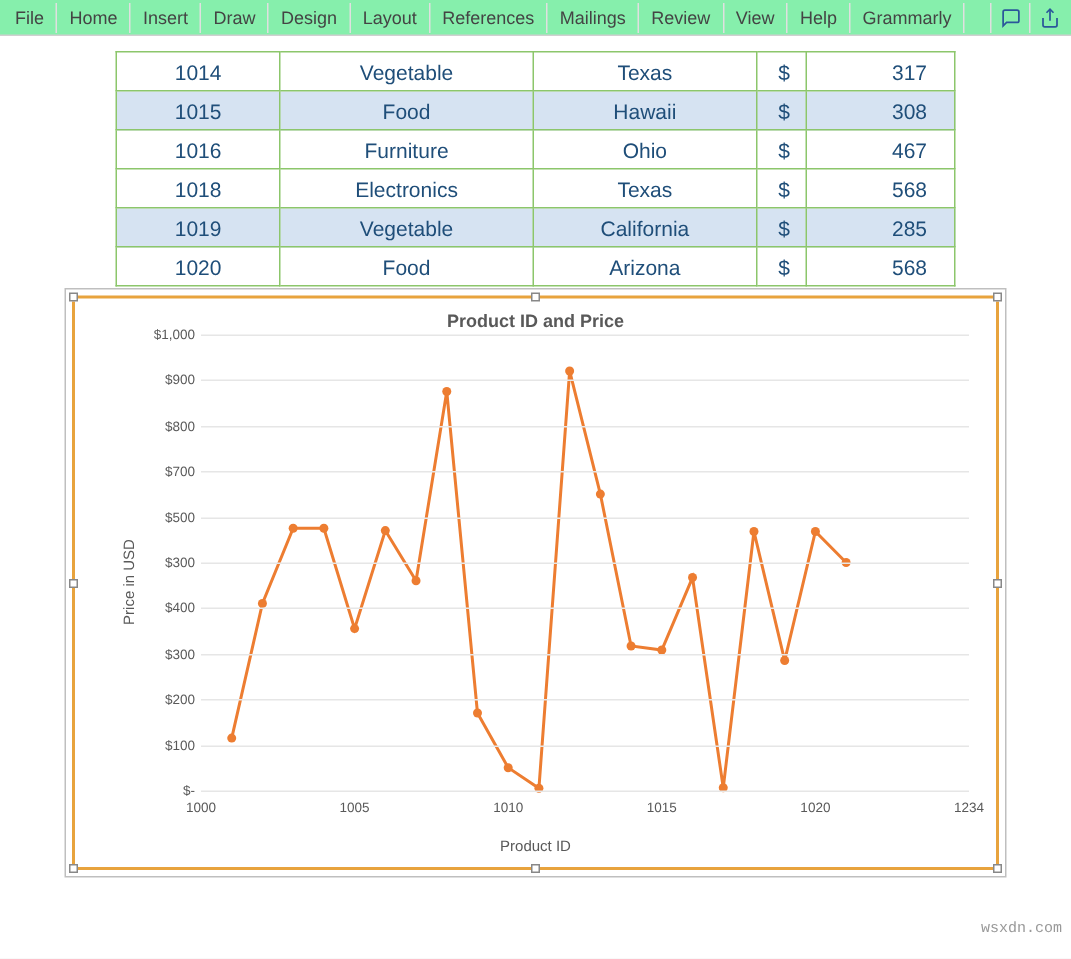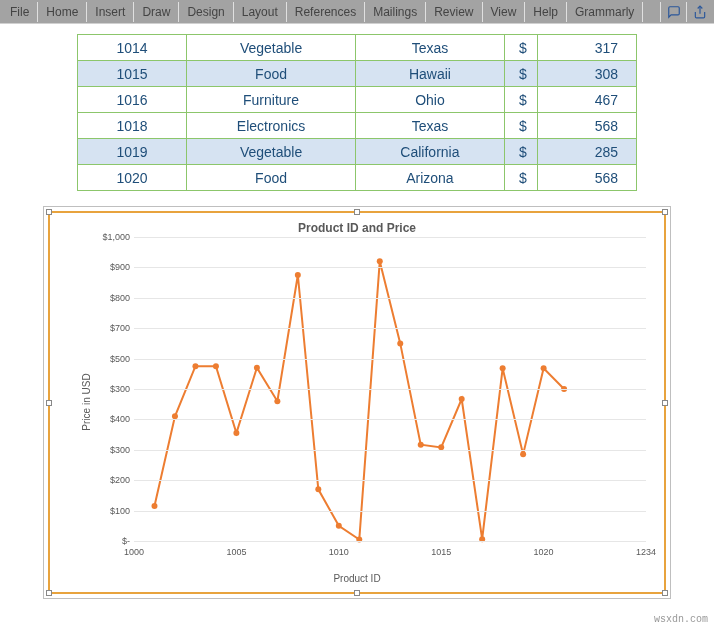--- a/index.html
+++ b/index.html
@@ -6,21 +6,21 @@
   body {
     margin: 0;
     font-family: "Segoe UI", Arial, sans-serif;
     background: #f0f0f0;
     font-size: 12px;
     color: #333;
   }
   .ribbon {
     display: flex;
     align-items: center;
-    background: #a3a3a3;
+    background: #86efac;
     border-bottom: 1px solid #d0d0d0;
     height: 24px;
     padding: 0 2px;
   }
   .ribbon-tab {
     padding: 3px 8px;
     border-right: 1px solid #e0e0e0;
     color: #444;
     cursor: pointer;
     font-size: 12px;
@@ -38,21 +38,21 @@
     cursor: pointer;
   }
   .page {
     background: #fff;
     margin: 0;
     padding: 10px 10px 20px 10px;
     min-height: 615px;
     position: relative;
   }
   table.data {
-    margin: 0 auto 20px auto;
+    margin: 0 auto 6px auto;
     border-collapse: collapse;
     width: 560px;
   }
   table.data td {
     border: 1px solid #8cc66b;
     padding: 3px 10px;
     color: #1f4e79;
     font-size: 14px;
     height: 26px;
   }

